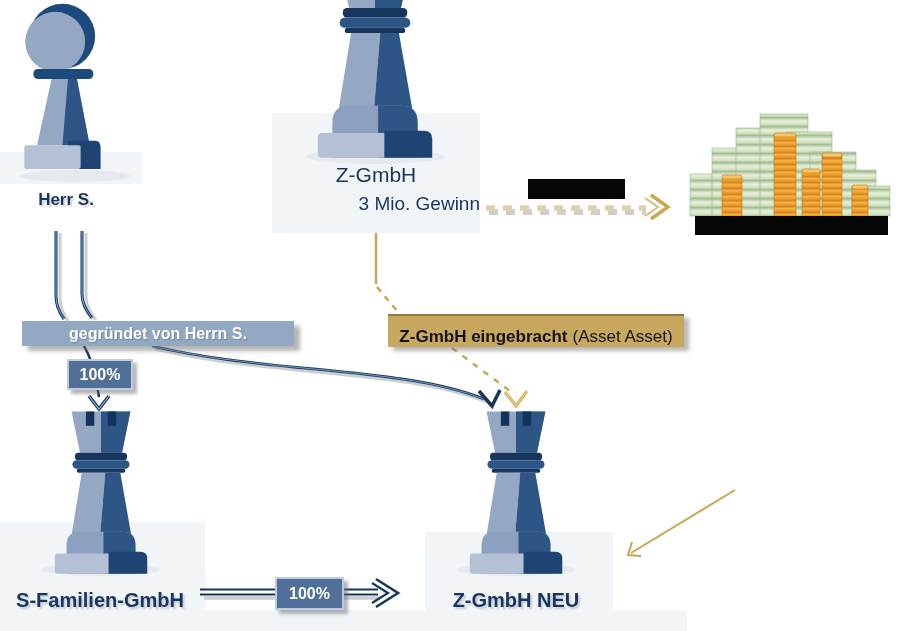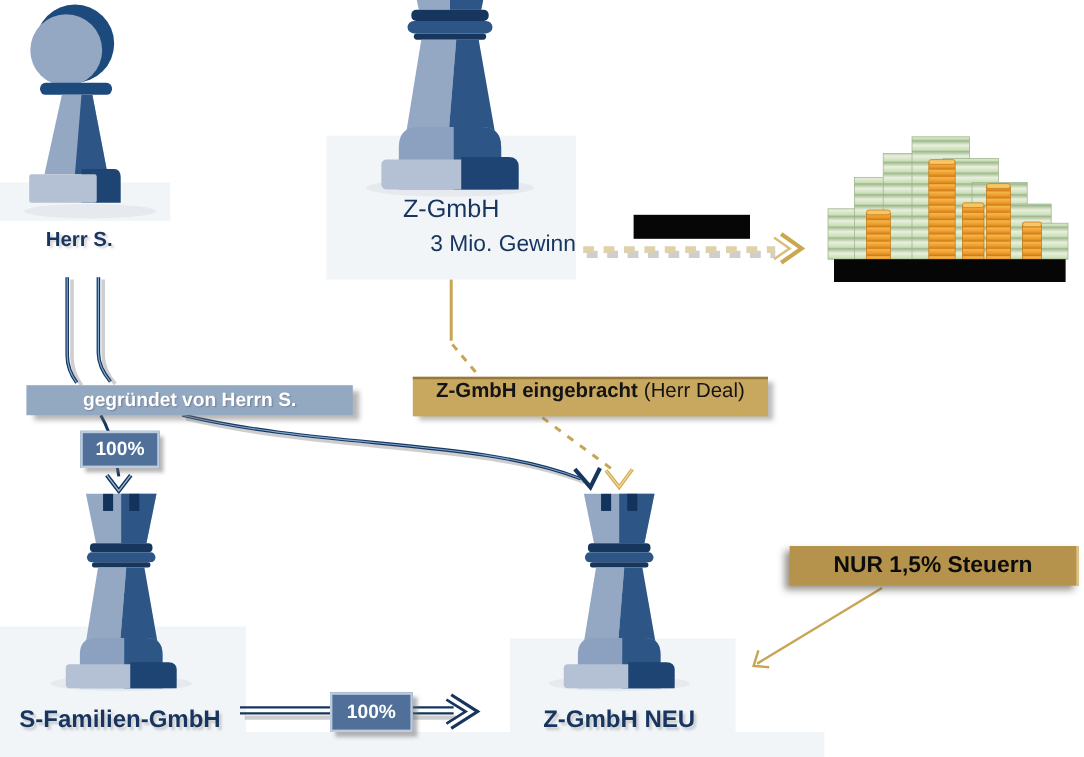--- a/index.html
+++ b/index.html
@@ -22,22 +22,23 @@
   }
   .share-box{
     background:#507099;border:2px solid #bccbdd;color:#ffffff;
     font-weight:bold;font-size:16px;
     display:flex;align-items:center;justify-content:center;
     box-shadow:4px 4px 3px rgba(110,110,110,.5);
     text-align:right;
   }
   .gold-box{
     background:#c8a75f;border-top:2px solid #96783a;color:#141414;font-size:17px;
-    display:flex;align-items:flex-start;justify-content:center;
+    display:flex;align-items:flex-end;justify-content:center;
     box-shadow:5px 4px 4px rgba(115,115,115,.5);
+    margin-left:44px;
   }
   .gold-box .b{font-weight:bold;}
   .gold-box .n{margin-left:5px;}
   .tax-box{
     background:#b5934c;border-right:2px solid #dcc68c;color:#0d0d0d;
     font-weight:bold;font-size:19px;
     display:flex;align-items:center;justify-content:center;
     box-shadow:-4px 4px 6px rgba(40,35,20,.5);
   }
   .redact{background:#060606;}
@@ -196,24 +197,23 @@
   <svg class="abs" style="left:453px;top:409px" width="126" height="168" viewBox="0 0 150 200">
       <use href="#rook"></use>
     </svg>
 
   <div class="abs slate-box" style="left:22px;top:321px;width:272px;height:25px">gegründet von Herrn S.</div>
 
   <div class="abs share-box" style="left:67px;top:359px;width:62px;height:27px">100%</div>
 
   <div class="abs gold-box" style="left:344px;top:314px;width:296px;height:31px">
     <span class="b">Z-GmbH eingebracht</span>
-    <span class="n">(Herr Deal)</span>
+    <span class="n">(Asset Asset)</span>
   </div>
 
-  <div class="abs tax-box" style="left:658px;top:455px;width:239px;height:33px">NUR 1,5% Steuern</div>
 
   <div class="abs share-box" style="left:275px;top:577px;width:65px;height:29px">100%</div>
 
   <div class="abs navy-label" style="left:16px;top:190px;width:100px;font-size:17px">Herr S.</div>
 
   <div class="abs" style="left:272px;top:163px;width:208px">
     <div class="panel-title">Z-GmbH</div>
     <div class="panel-sub">3 Mio. Gewinn</div>
   </div>
 

